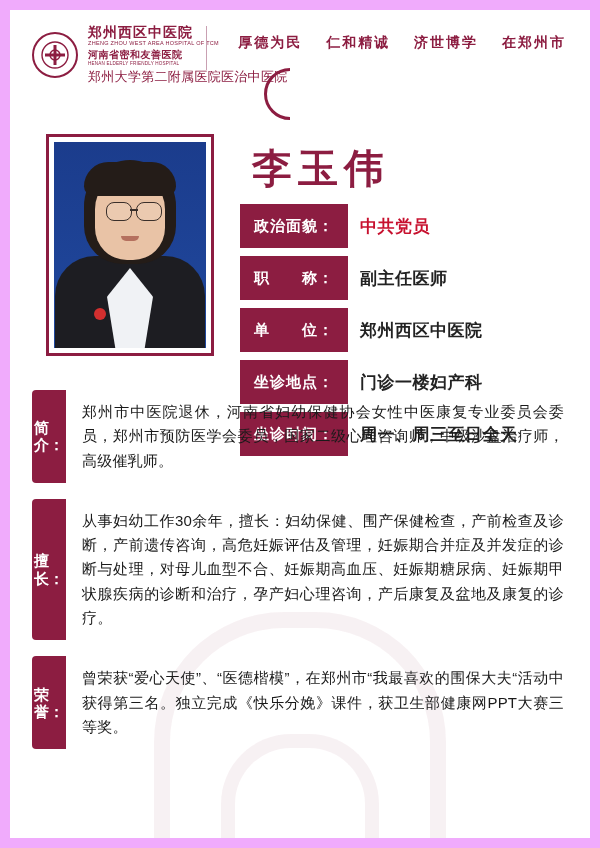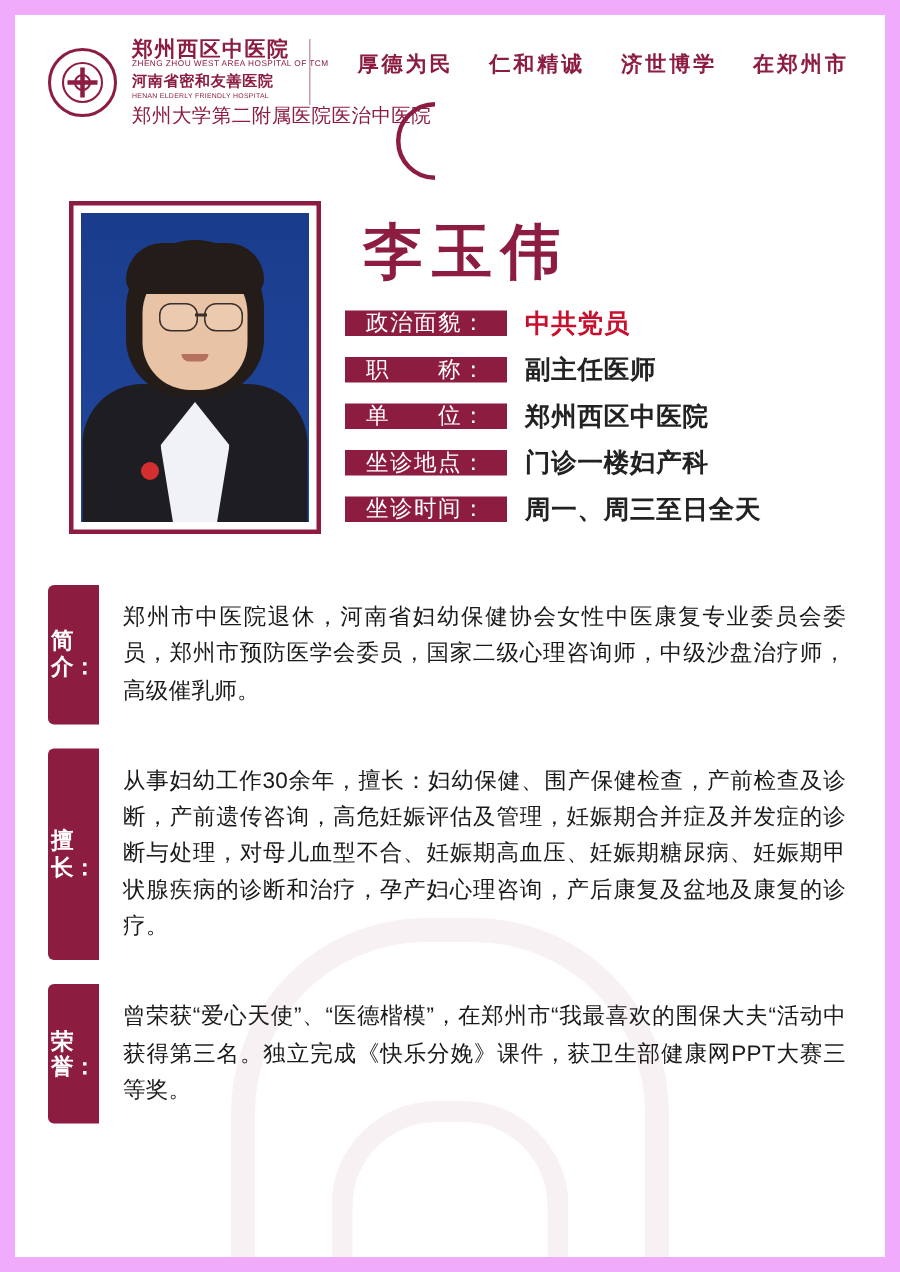--- a/index.html
+++ b/index.html
@@ -276,44 +276,44 @@
   .p-badge {
     position: absolute;
     bottom: 28px; left: 40px;
     width: 12px; height: 12px;
     background: #d32f2f;
     border-radius: 50%;
   }
 
   .info {
     position: absolute;
-    left: 220px;
+    left: 230px;
     top: 10px;
     right: 18px;
   }
   .doc-name {
     color: #8c1d41;
     font-size: 40px;
     font-weight: bold;
     letter-spacing: 6px;
     line-height: 1;
     margin: 12px 0 16px 12px;
   }
   .row {
     display: flex;
     align-items: center;
     margin-bottom: 8px;
   }
   .row .lbl {
     width: 108px;
-    height: 17px;
+    height: 44px;
     background: #8c1d41;
     color: #ffffff;
     font-size: 15px;
-    font-weight: normal;
+    font-weight: bold;
     display: flex;
     align-items: center;
     justify-content: center;
     letter-spacing: 1px;
     box-sizing: border-box;
     flex: none;
   }
   .row .val {
     margin-left: 12px;
     font-size: 17px;

